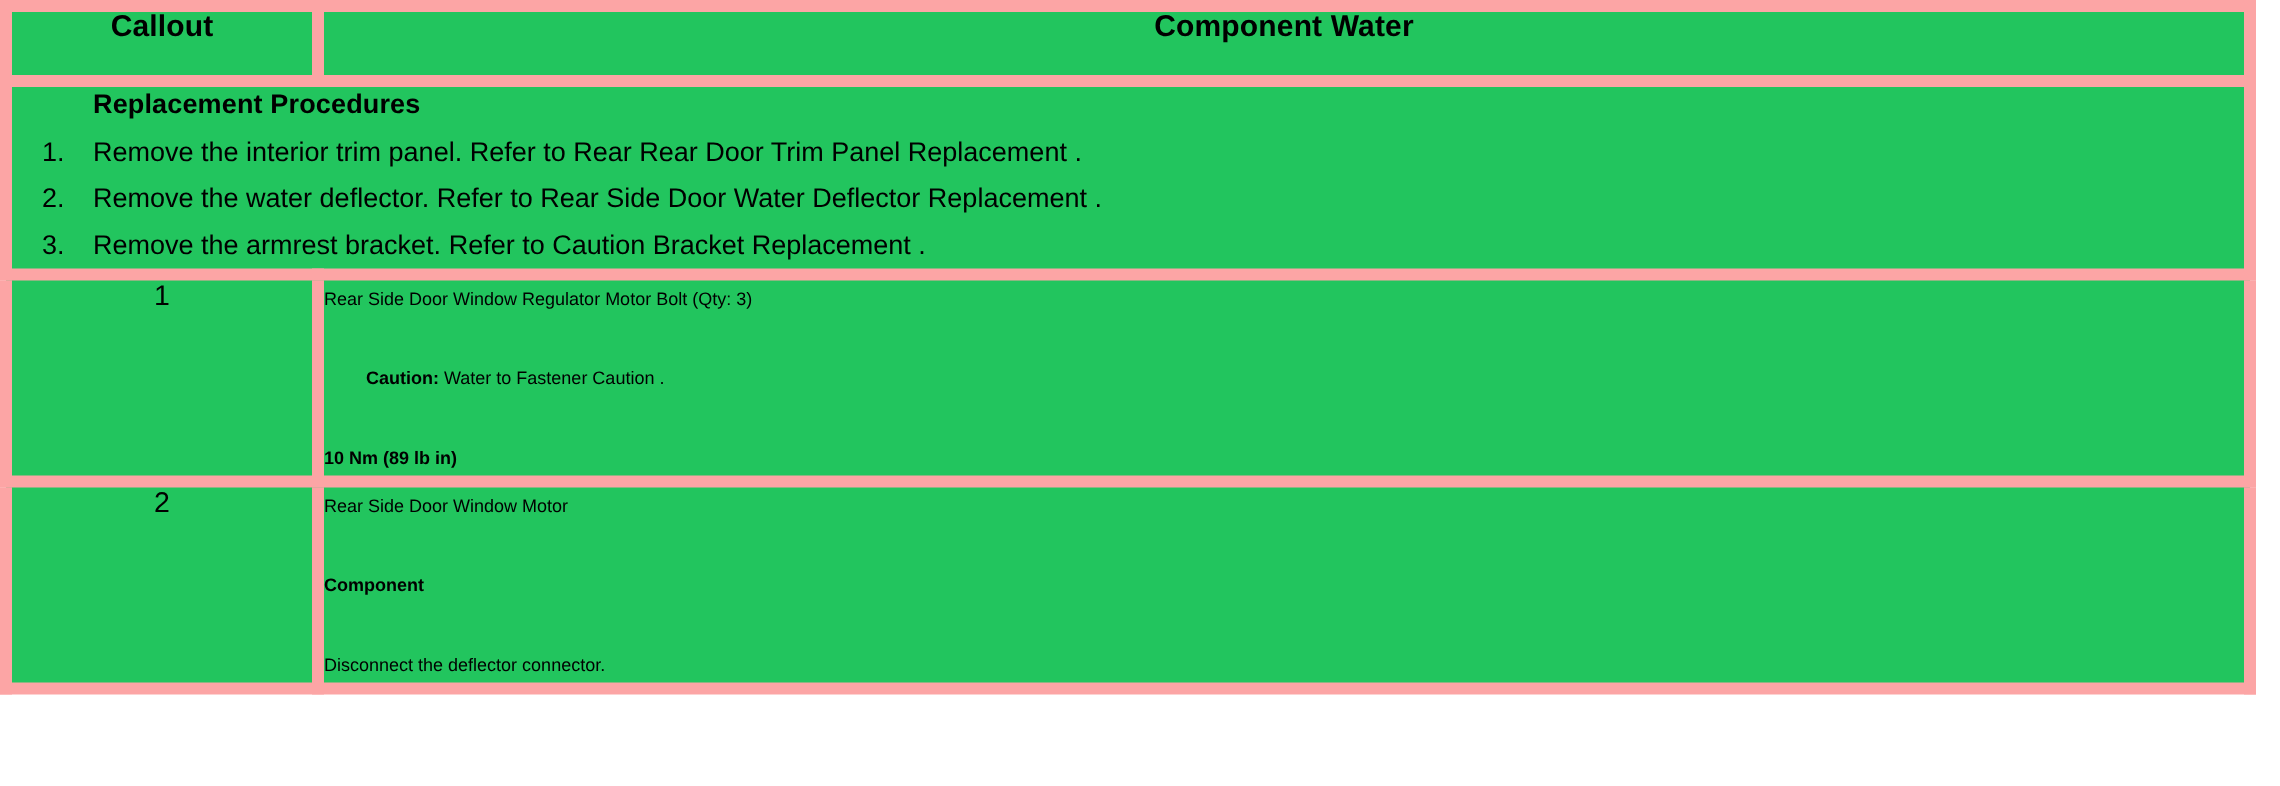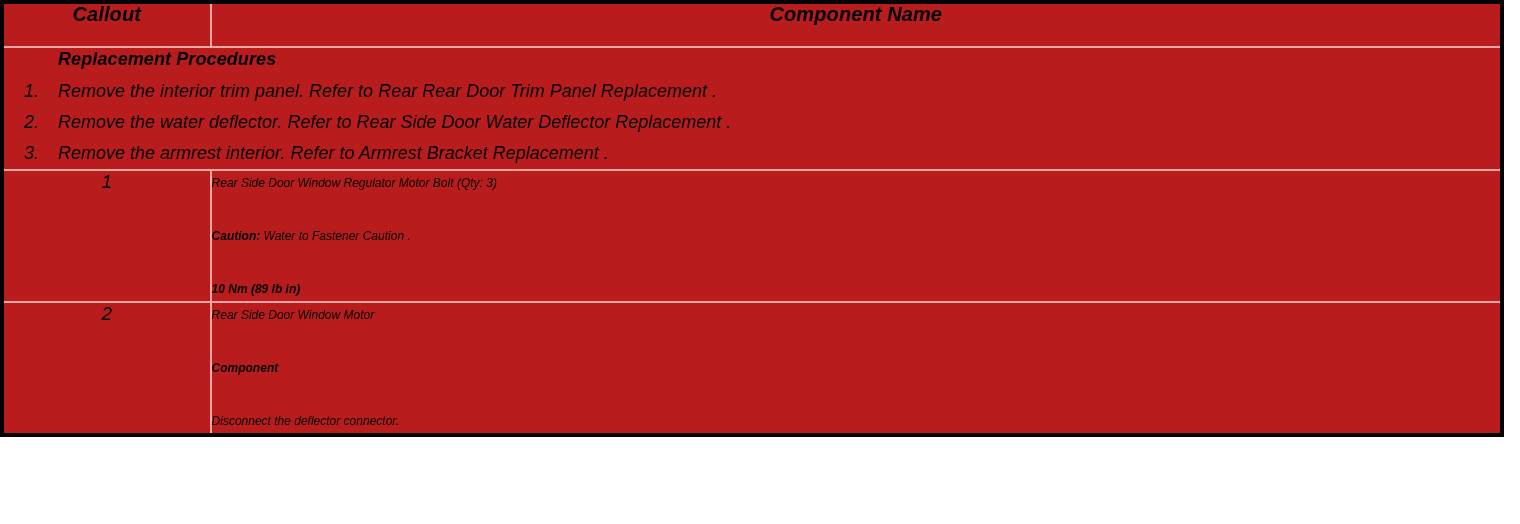--- a/index.html
+++ b/index.html
@@ -29,25 +29,24 @@
     width: 1504px;
     border: 4px solid #000000;
     background: #ffffff;
   }
 
   table.proc-table col.c-callout { width: 208px; }
   table.proc-table col.c-component { width: 1288px; }
 
   table.proc-table th,
   table.proc-table td {
-    border: 2px solid #fca5a5;
+    border: 8px solid #fca5a5;
     padding: 0;
     vertical-align: top;
-    background: #b91c1c;
-    font-style: italic;
+    background: #22c55e;
   }
 
   
   .hdr-cell {
     text-align: center;
     font-weight: bold;
     font-size: 20px;
     line-height: 20px;
     height: 42px;
     vertical-align: middle;
@@ -101,51 +100,52 @@
     white-space: nowrap;
   }
   .component-cell p + p {
     margin-top: 29px;
   }
   .component-cell p.bold {
     font-weight: bold;
   }
   .component-cell p .lead-bold {
     font-weight: bold;
+    margin-left: 28px;
   }
 </style>
 </head>
 <body>
 
 <div class="table-wrap">
   <table class="proc-table">
     <colgroup>
       <col class="c-callout">
       <col class="c-component">
     </colgroup>
     <thead>
       <tr>
         <th class="hdr-cell">Callout</th>
-        <th class="hdr-cell">Component Name</th>
+        <th class="hdr-cell">Component Water</th>
       </tr>
     </thead>
     <tbody>
 
       <tr>
         <td class="prelim-cell" colspan="2">
           <div class="prelim-title">Replacement Procedures</div>
           <ol class="prelim-list">
             <li>
               <span class="li-num">1.</span><span>Remove the interior trim panel. Refer to Rear Rear Door Trim Panel Replacement .</span>
             </li>
             <li>
               <span class="li-num">2.</span><span>Remove the water deflector. Refer to Rear Side Door Water Deflector Replacement .</span>
             </li>
             <li>
-              <span class="li-num">3.</span><span>Remove the armrest interior. Refer to Armrest Bracket Replacement .</span>
+              <span class="li-num">3.</span><span>Remove the armrest bracket. Refer to Caution Bracket Replacement .</span>
             </li>
           </ol>
         </td>
       </tr>
 
       <tr>
         <td class="callout-num">1</td>
         <td class="component-cell">
           <p>Rear Side Door Window Regulator Motor Bolt (Qty: 3)</p>
           <p><span class="lead-bold">Caution:</span><span> Water to Fastener Caution .</span></p>

